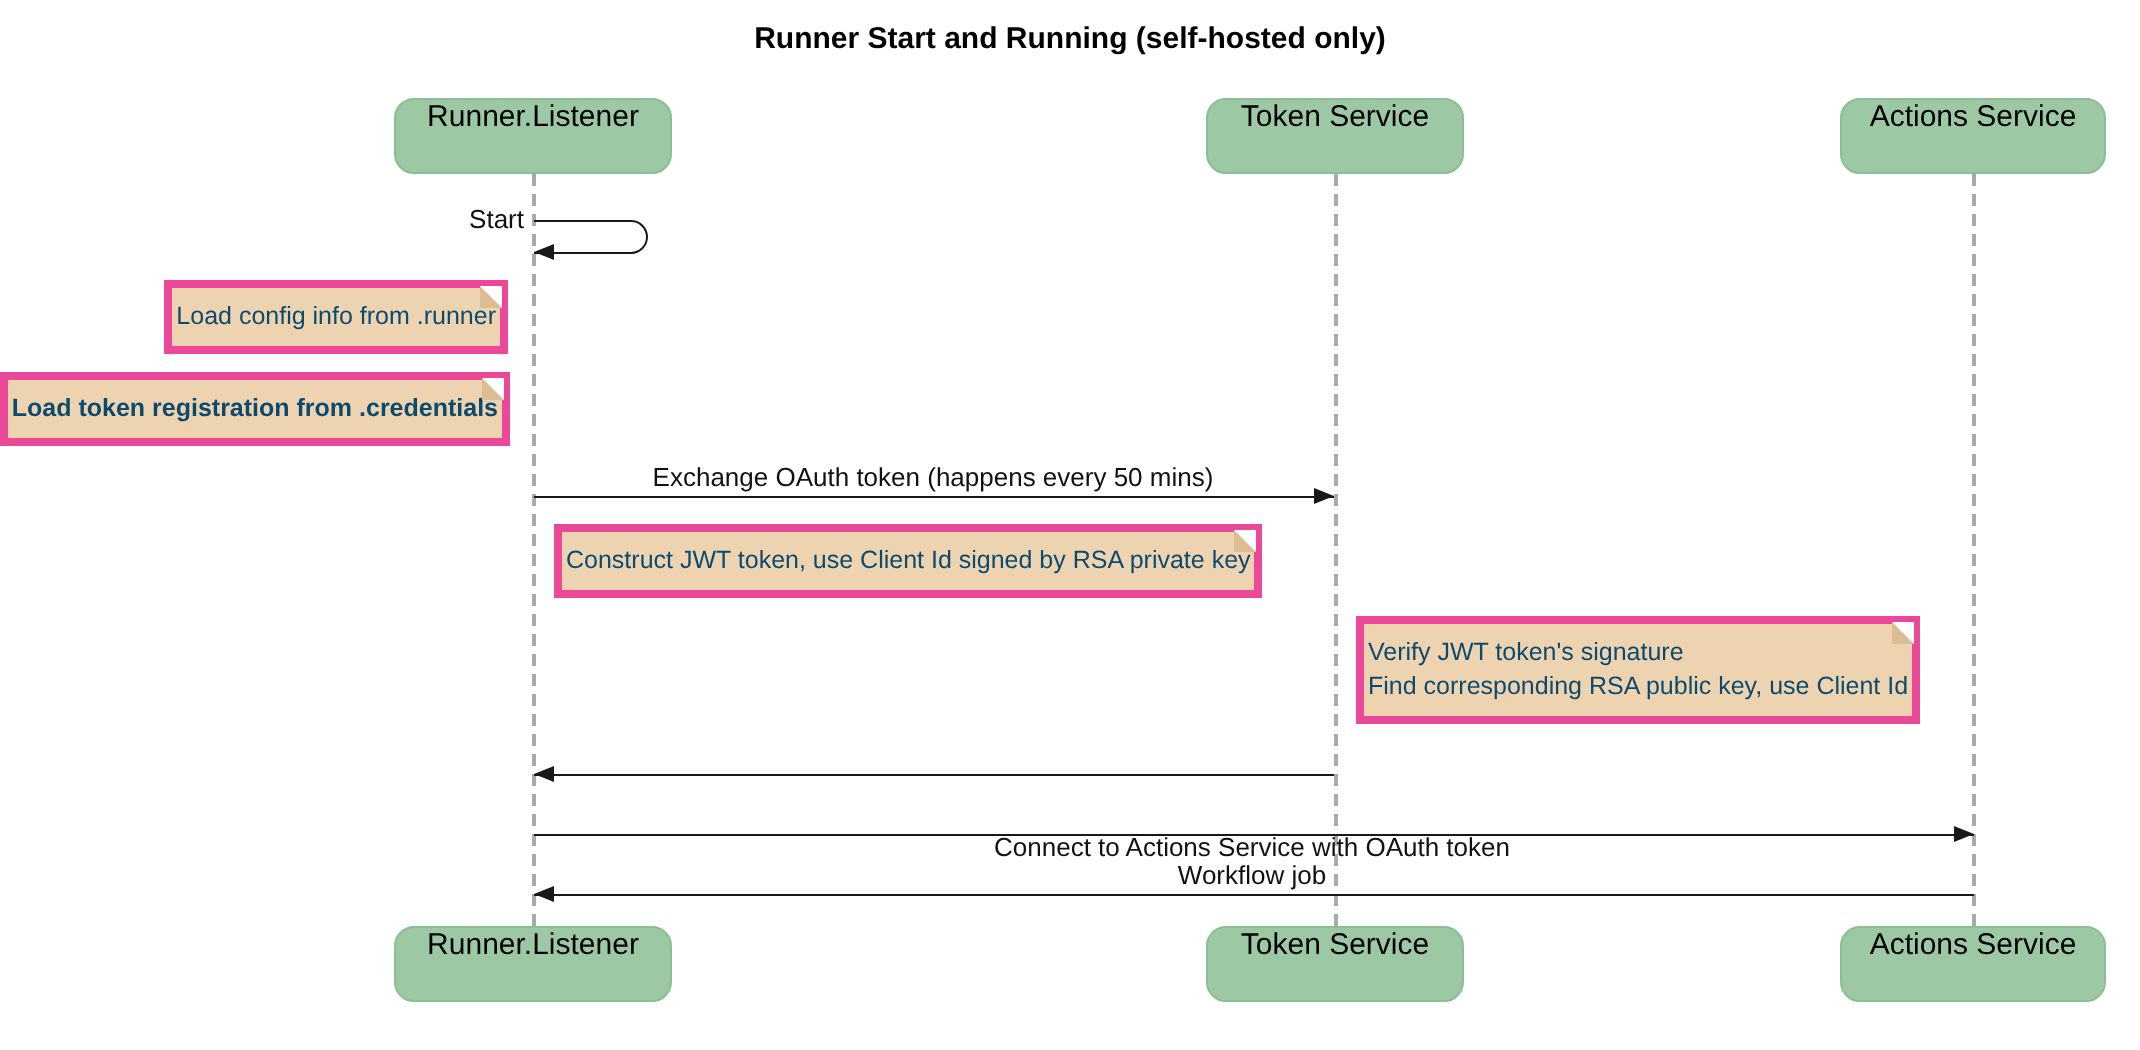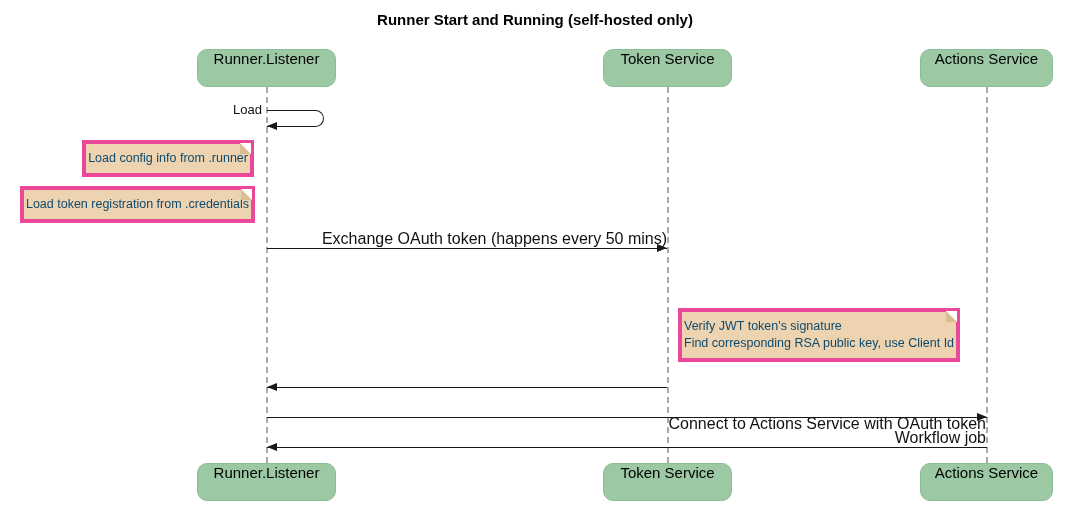--- a/index.html
+++ b/index.html
@@ -61,23 +61,23 @@
     border-width: 0 11px 11px 0;
     border-color: #ffffff #ffffff #DCBD93 #DCBD93;
   }
   .msg-line {
     position: absolute;
     height: 0;
     border-top: 1px solid #181818;
   }
   .msg-label {
     position: absolute;
-    font-size: 16px;
+    font-size: 13px;
     line-height: 16px;
-    text-align: right;
+    text-align: center;
     white-space: nowrap;
     color: #111111;
   }
   .arrow-right {
     position: absolute;
     width: 0; height: 0;
     border-top: 4px solid transparent;
     border-bottom: 4px solid transparent;
     border-left: 10px solid #181818;
   }
@@ -131,35 +131,38 @@
   <div class="participant" style="left:197px; top:463px; width:139px;">
     <span>Runner.Listener</span>
   </div>
   <div class="participant" style="left:603px; top:463px; width:129px;">
     <span>Token Service</span>
   </div>
   <div class="participant" style="left:920px; top:463px; width:133px;">
     <span>Actions Service</span>
   </div>
 
-  <div class="start-label">Load</div>
+  <div class="start-label">Start</div>
   <div class="self-loop"></div>
   <div class="arrow-left" style="left:267px; top:122px;"></div>
 
   <div class="note" style="right:816px; top:140px;">
     <span>Load config info from .runner</span>
   </div>
-  <div class="note" style="right:815px; top:186px;">
+  <div class="note" style="right:815px; top:186px;font-weight:bold;">
     <span>Load token registration from .credentials</span>
   </div>
 
   <div class="msg-label" style="left:266px; top:231px; width:401px;">Exchange OAuth token (happens every 50 mins)</div>
   <div class="msg-line" style="left:267px; top:248px; width:400px;"></div>
   <div class="arrow-right" style="left:657px; top:244px;"></div>
 
+  <div class="note" style="left:277px; top:262px;">
+    <span>Construct JWT token, use Client Id signed by RSA private key</span>
+  </div>
 
   <div class="note" style="left:678px; top:308px;">
     <div>Verify JWT token's signature</div>
     <div>Find corresponding RSA public key, use Client Id</div>
   </div>
 
   <div class="msg-line" style="left:267px; top:387px; width:400px;"></div>
   <div class="arrow-left" style="left:267px; top:383px;"></div>
 
   <div class="msg-label" style="left:266px; top:416px; width:720px;">Connect to Actions Service with OAuth token</div>

